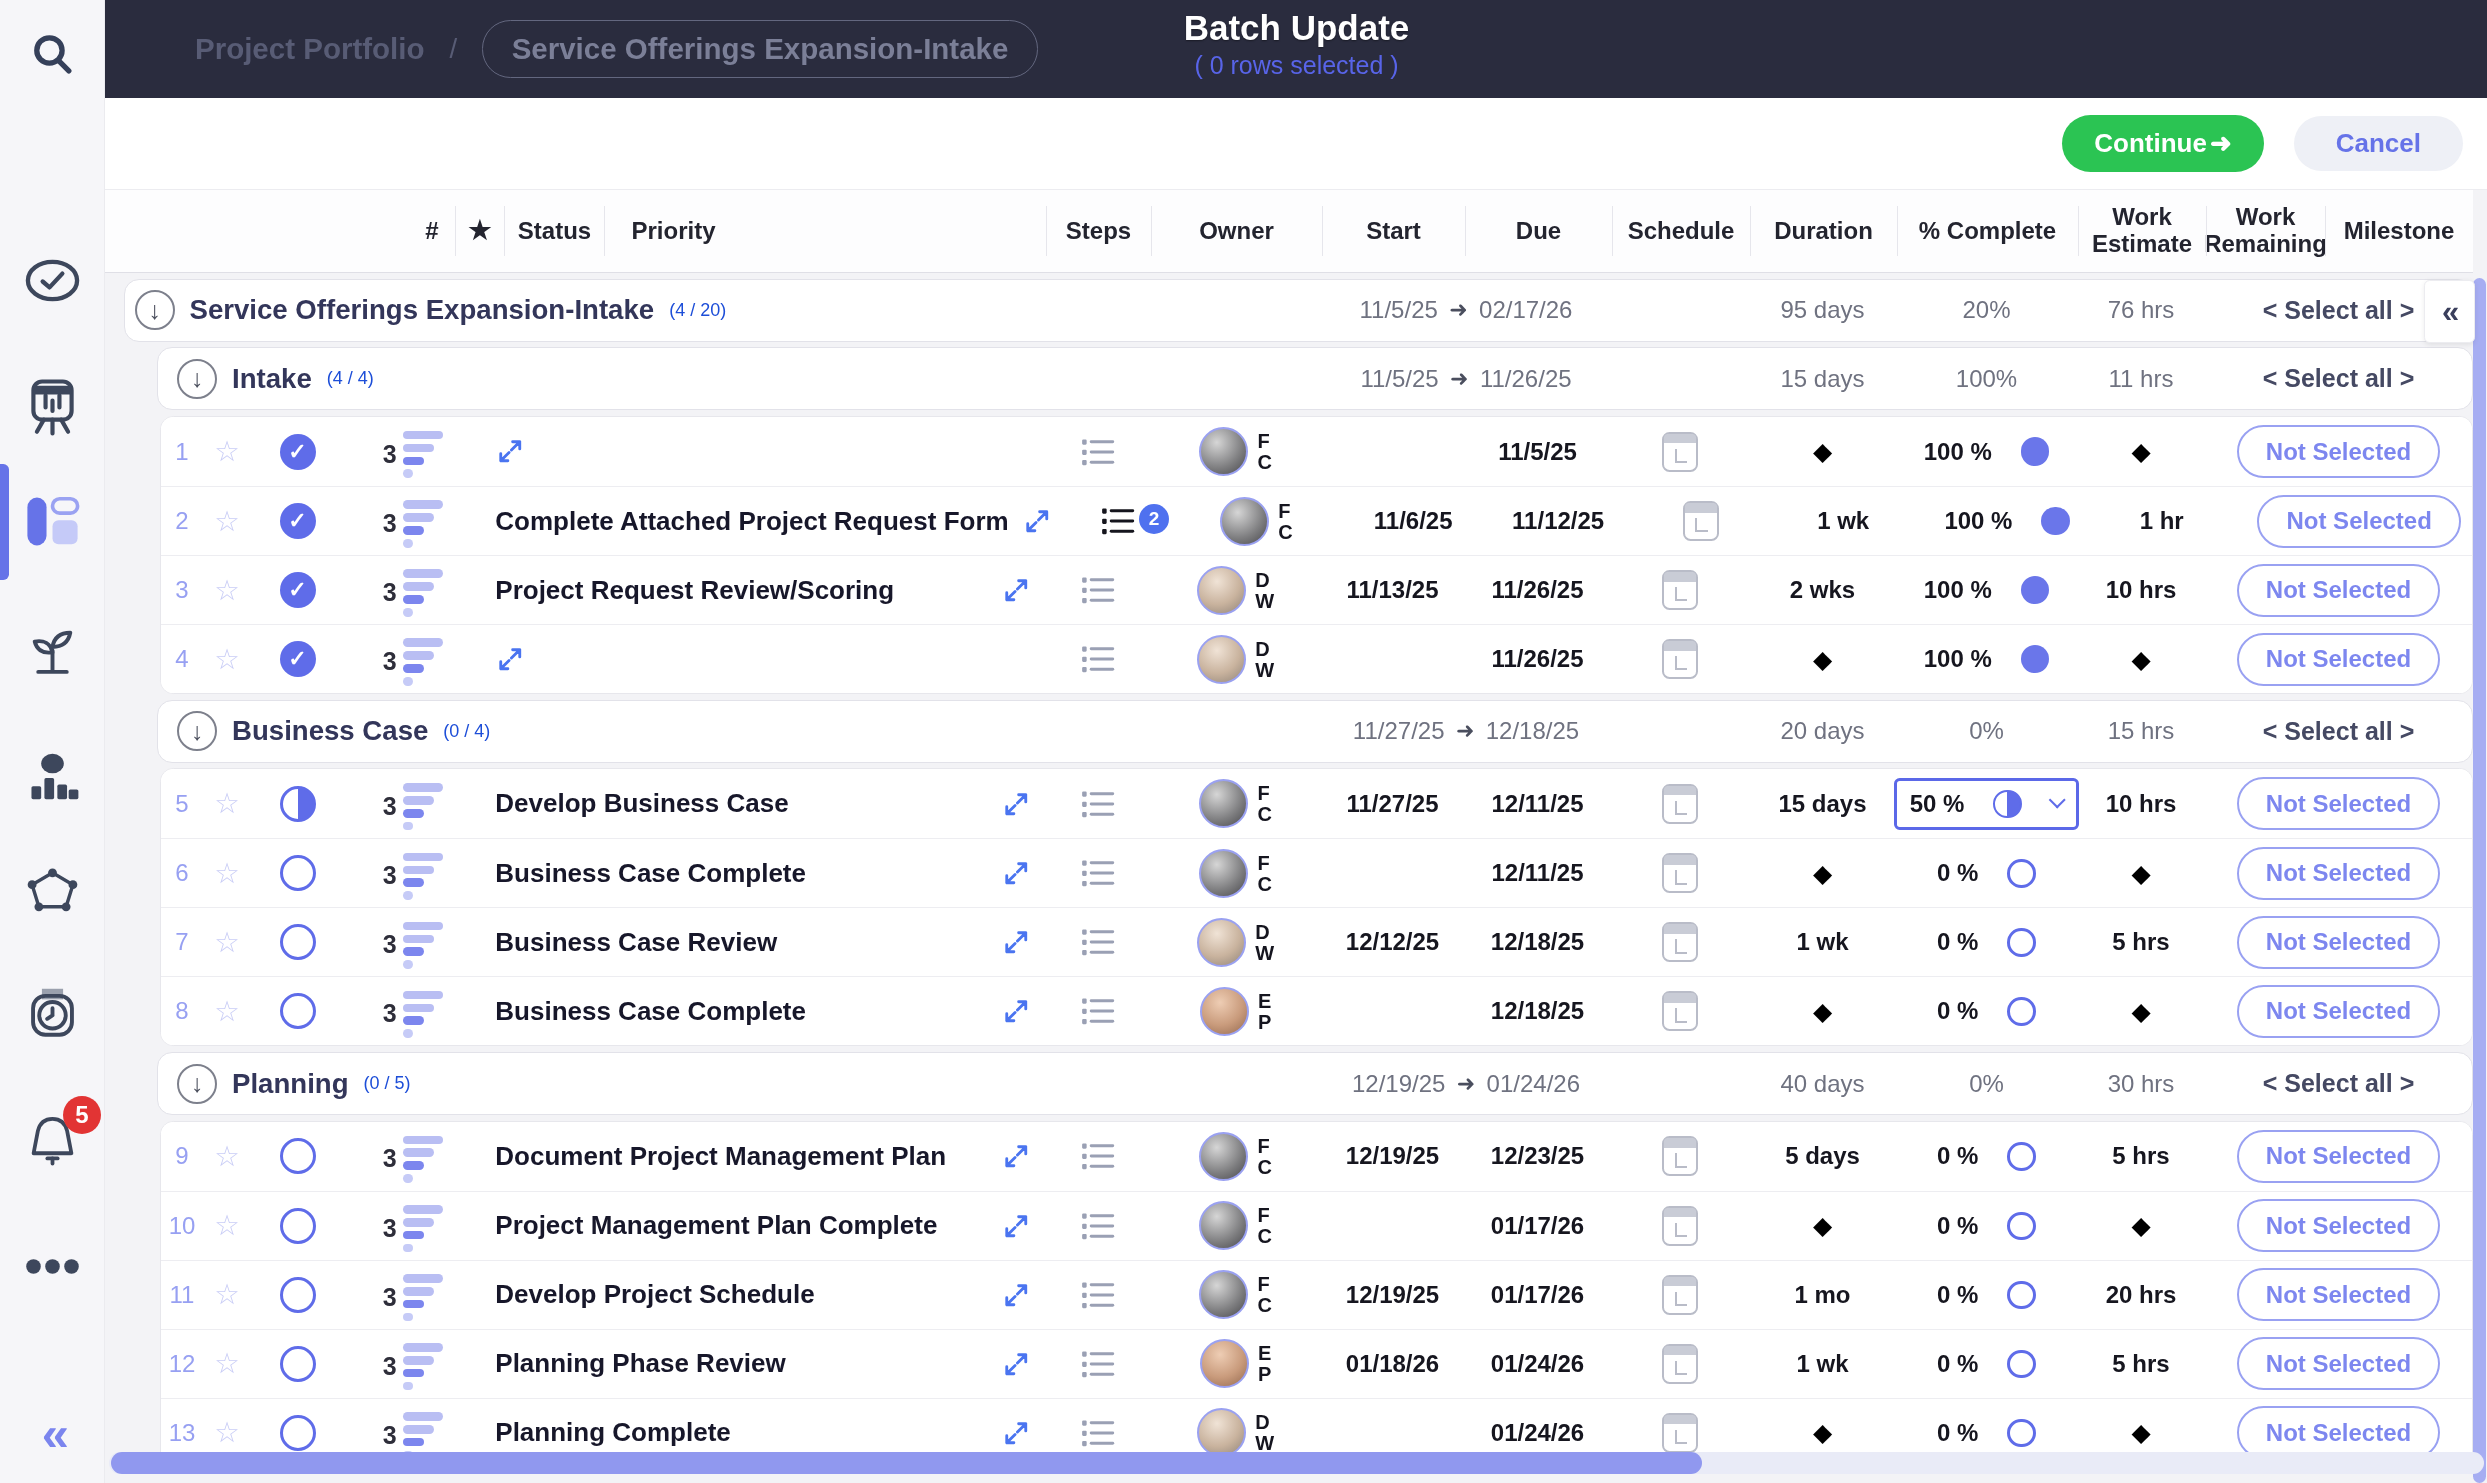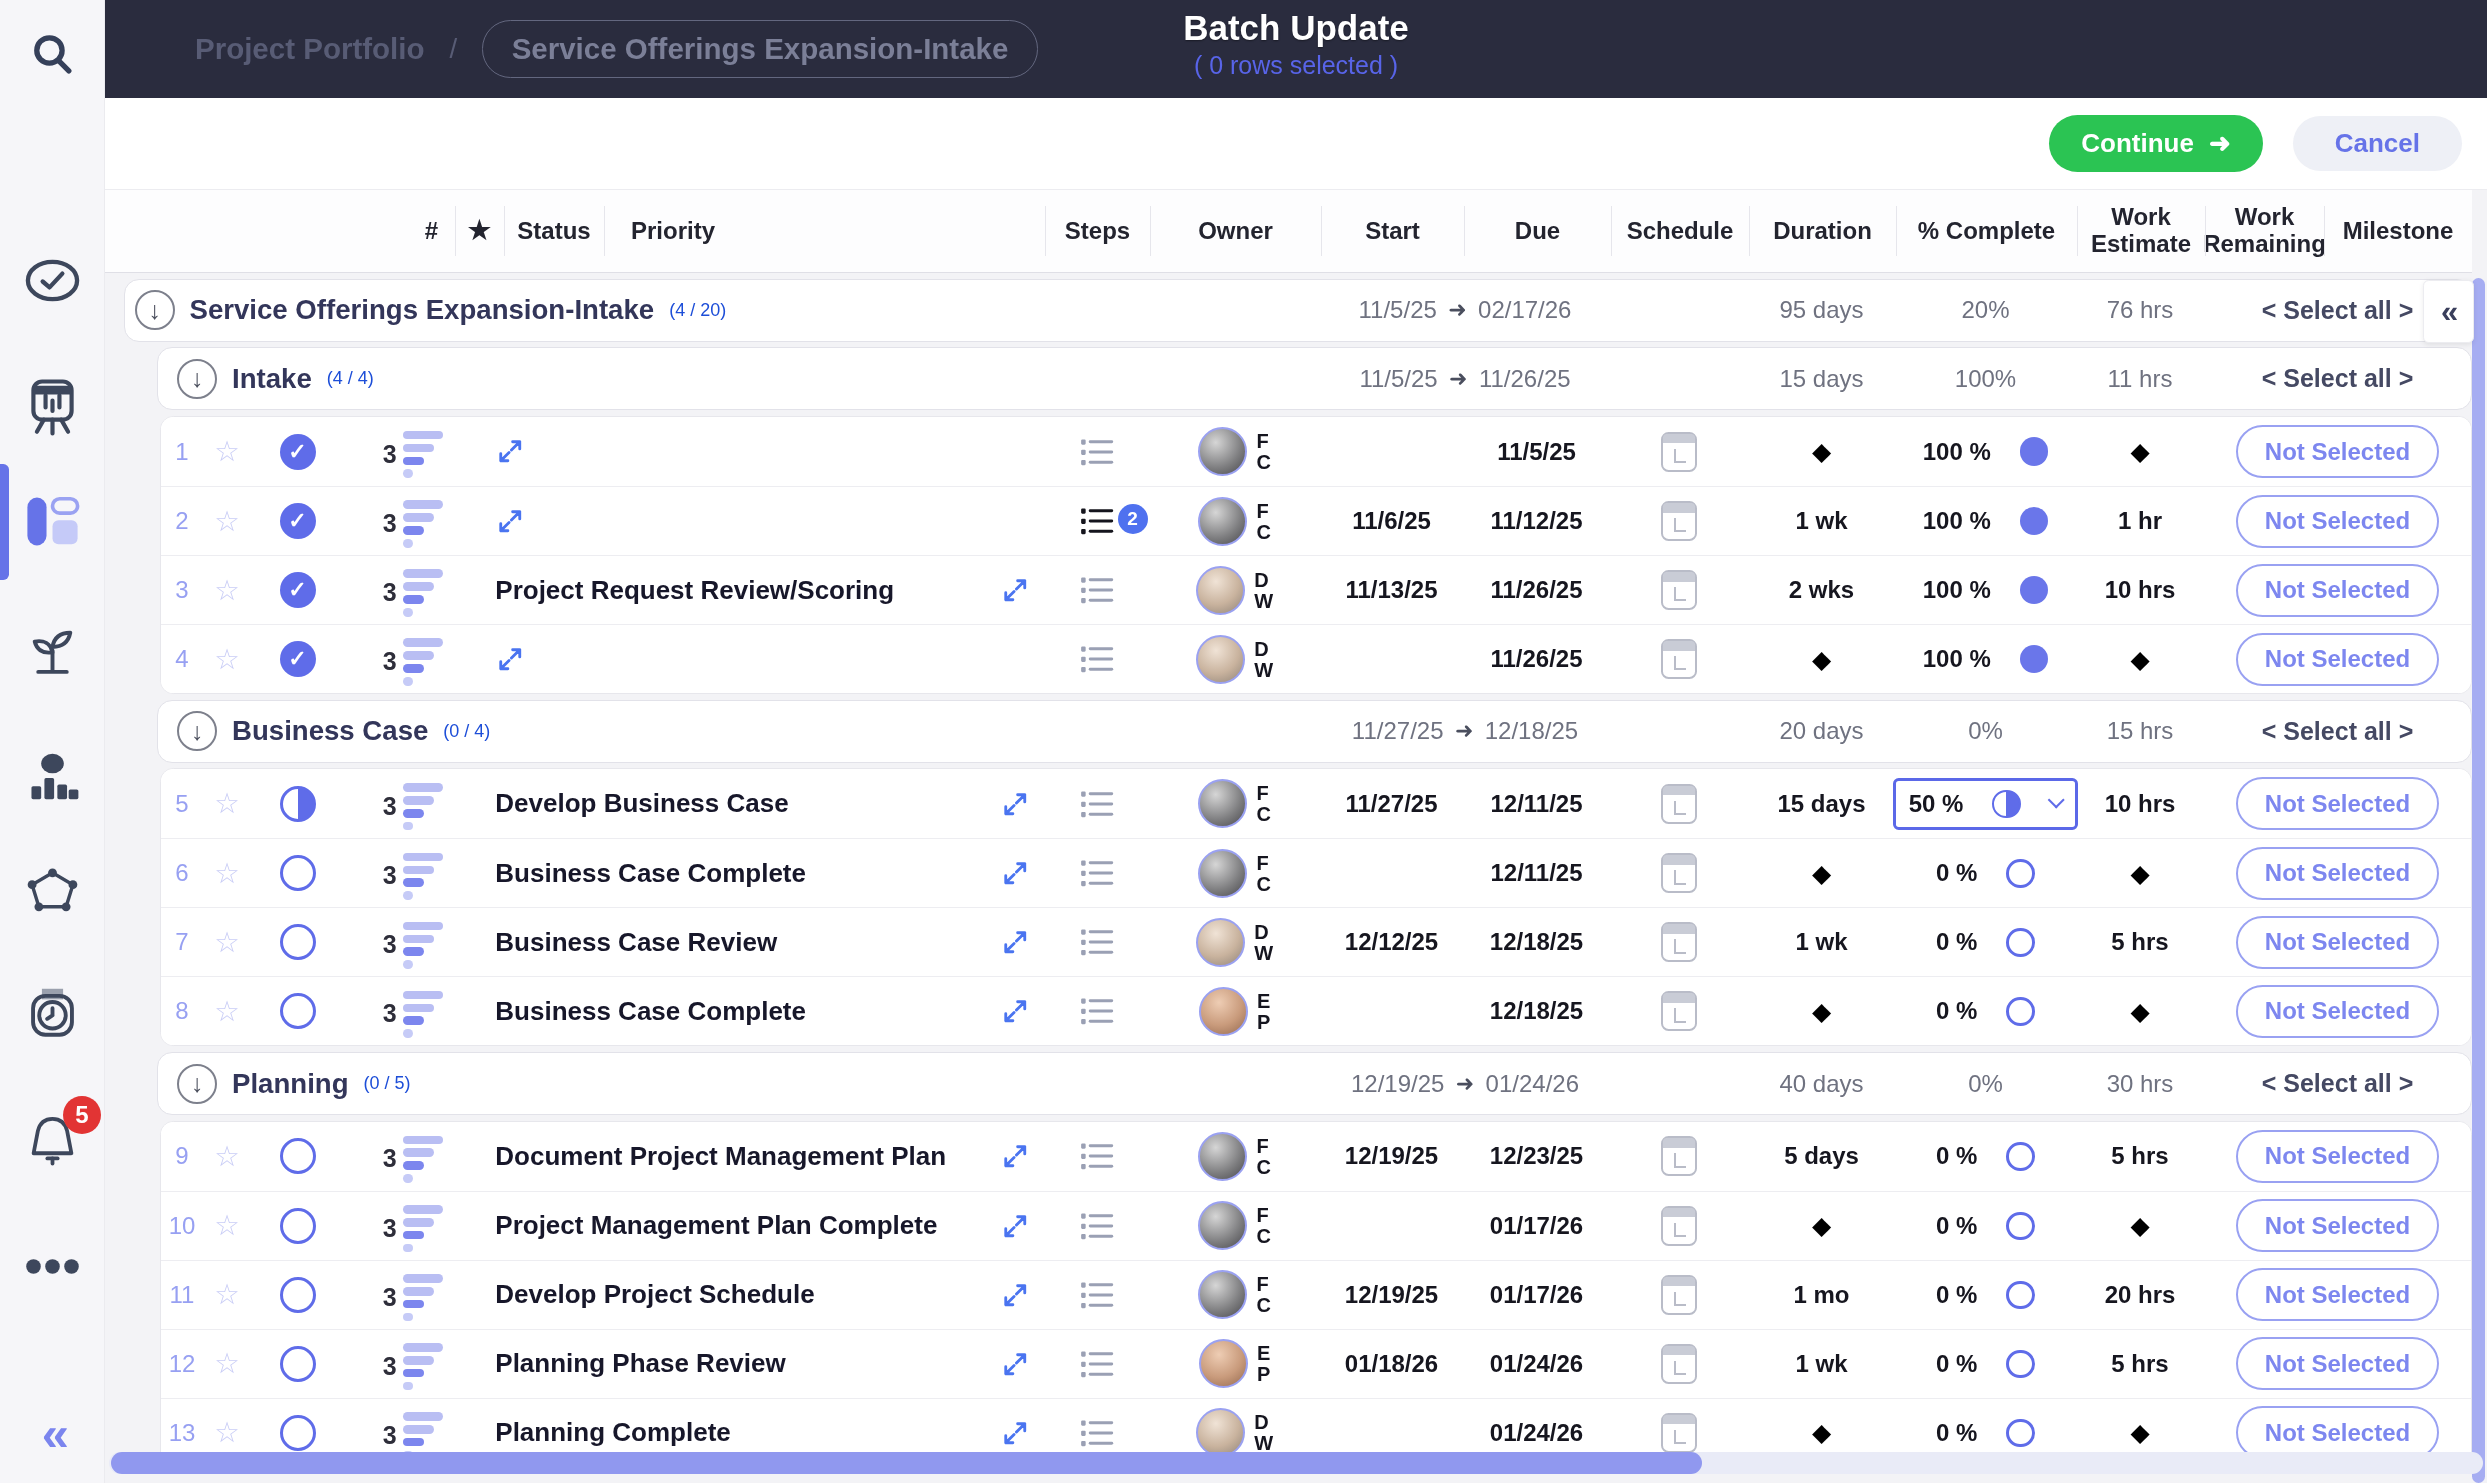--- a/index.html
+++ b/index.html
@@ -27,21 +27,21 @@
   .crumb-sep { color:#585c75; font-size:27.6px; margin:0 25px; }
   .crumb-box { color:#7b7f97; font-size:29.5px; font-weight:700; border:1.9px solid #63677f; border-radius:28.5px;
                padding:11.4px 28.5px; white-space:nowrap; cursor:pointer; }
   .titleblock { position:absolute; left:50%; top:7.6px; transform:translateX(-50%); text-align:center; z-index:2; }
   .title { color:#fff; font-size:35px; font-weight:bold; text-shadow:0 1px 1.9px rgba(0,0,0,.4); }
   .subtitle { color:#5864e8; font-size:25px; margin-top:3.8px; }
 
   
   .actionbar { height:92px; background:#fff; display:flex; align-items:center; justify-content:flex-end;
                gap:30px; padding-right:25px; border-bottom:1px solid #ececf0; }
-  .btn-continue { display:flex; align-items:center; gap:15px; background:#2bc453; color:#fff; border:none;
+  .btn-continue { display:flex; align-items:center; gap:3px; background:#2bc453; color:#fff; border:none;
                   font-family:inherit; font-size:26px; font-weight:bold; border-radius:28.5px; padding:13.3px 32px; cursor:pointer; }
   .btn-continue .arrow { font-size:26px; }
   .btn-cancel { background:#eef0f6; color:#6673e8; border:none; font-family:inherit; font-size:26px; font-weight:bold;
                 border-radius:28.5px; padding:12.4px 42px; cursor:pointer; }
 
   
   .grid { display:grid;
           grid-template-columns:1fr 105px 171px 143px 147px 138px 147px 181px 128px 119px 148px;
           align-items:center; }
   .cell { display:flex; align-items:center; justify-content:center; height:100%; }
@@ -404,20 +404,21 @@
         <span class="prio-inner">
           <span class="pnum">3</span>
           <span class="bars">
                     <i class="b1"></i>
                     <i class="b2"></i>
                     <i class="b3"></i>
                     <i class="b4"></i>
                   </span>
         </span>
       </span>
+      <span class="tname">Complete Attached Project Request Form</span>
       <span class="expand">
         <svg width="28.5" height="28.5" viewBox="0 0 24 24" fill="none" stroke="#4a74f0" stroke-width="2.4" stroke-linecap="round" stroke-linejoin="round">
                   <path d="M14 4h6v6M20 4l-7 7M10 20H4v-6M4 20l7-7"></path>
                 </svg>
       </span>
     </div>
     <div class="cell">
       <span class="stepswrap dark">
         <svg width="34" height="30" viewBox="0 0 30 26">
           <g stroke="currentColor" stroke-width="2.6" stroke-linecap="round">

